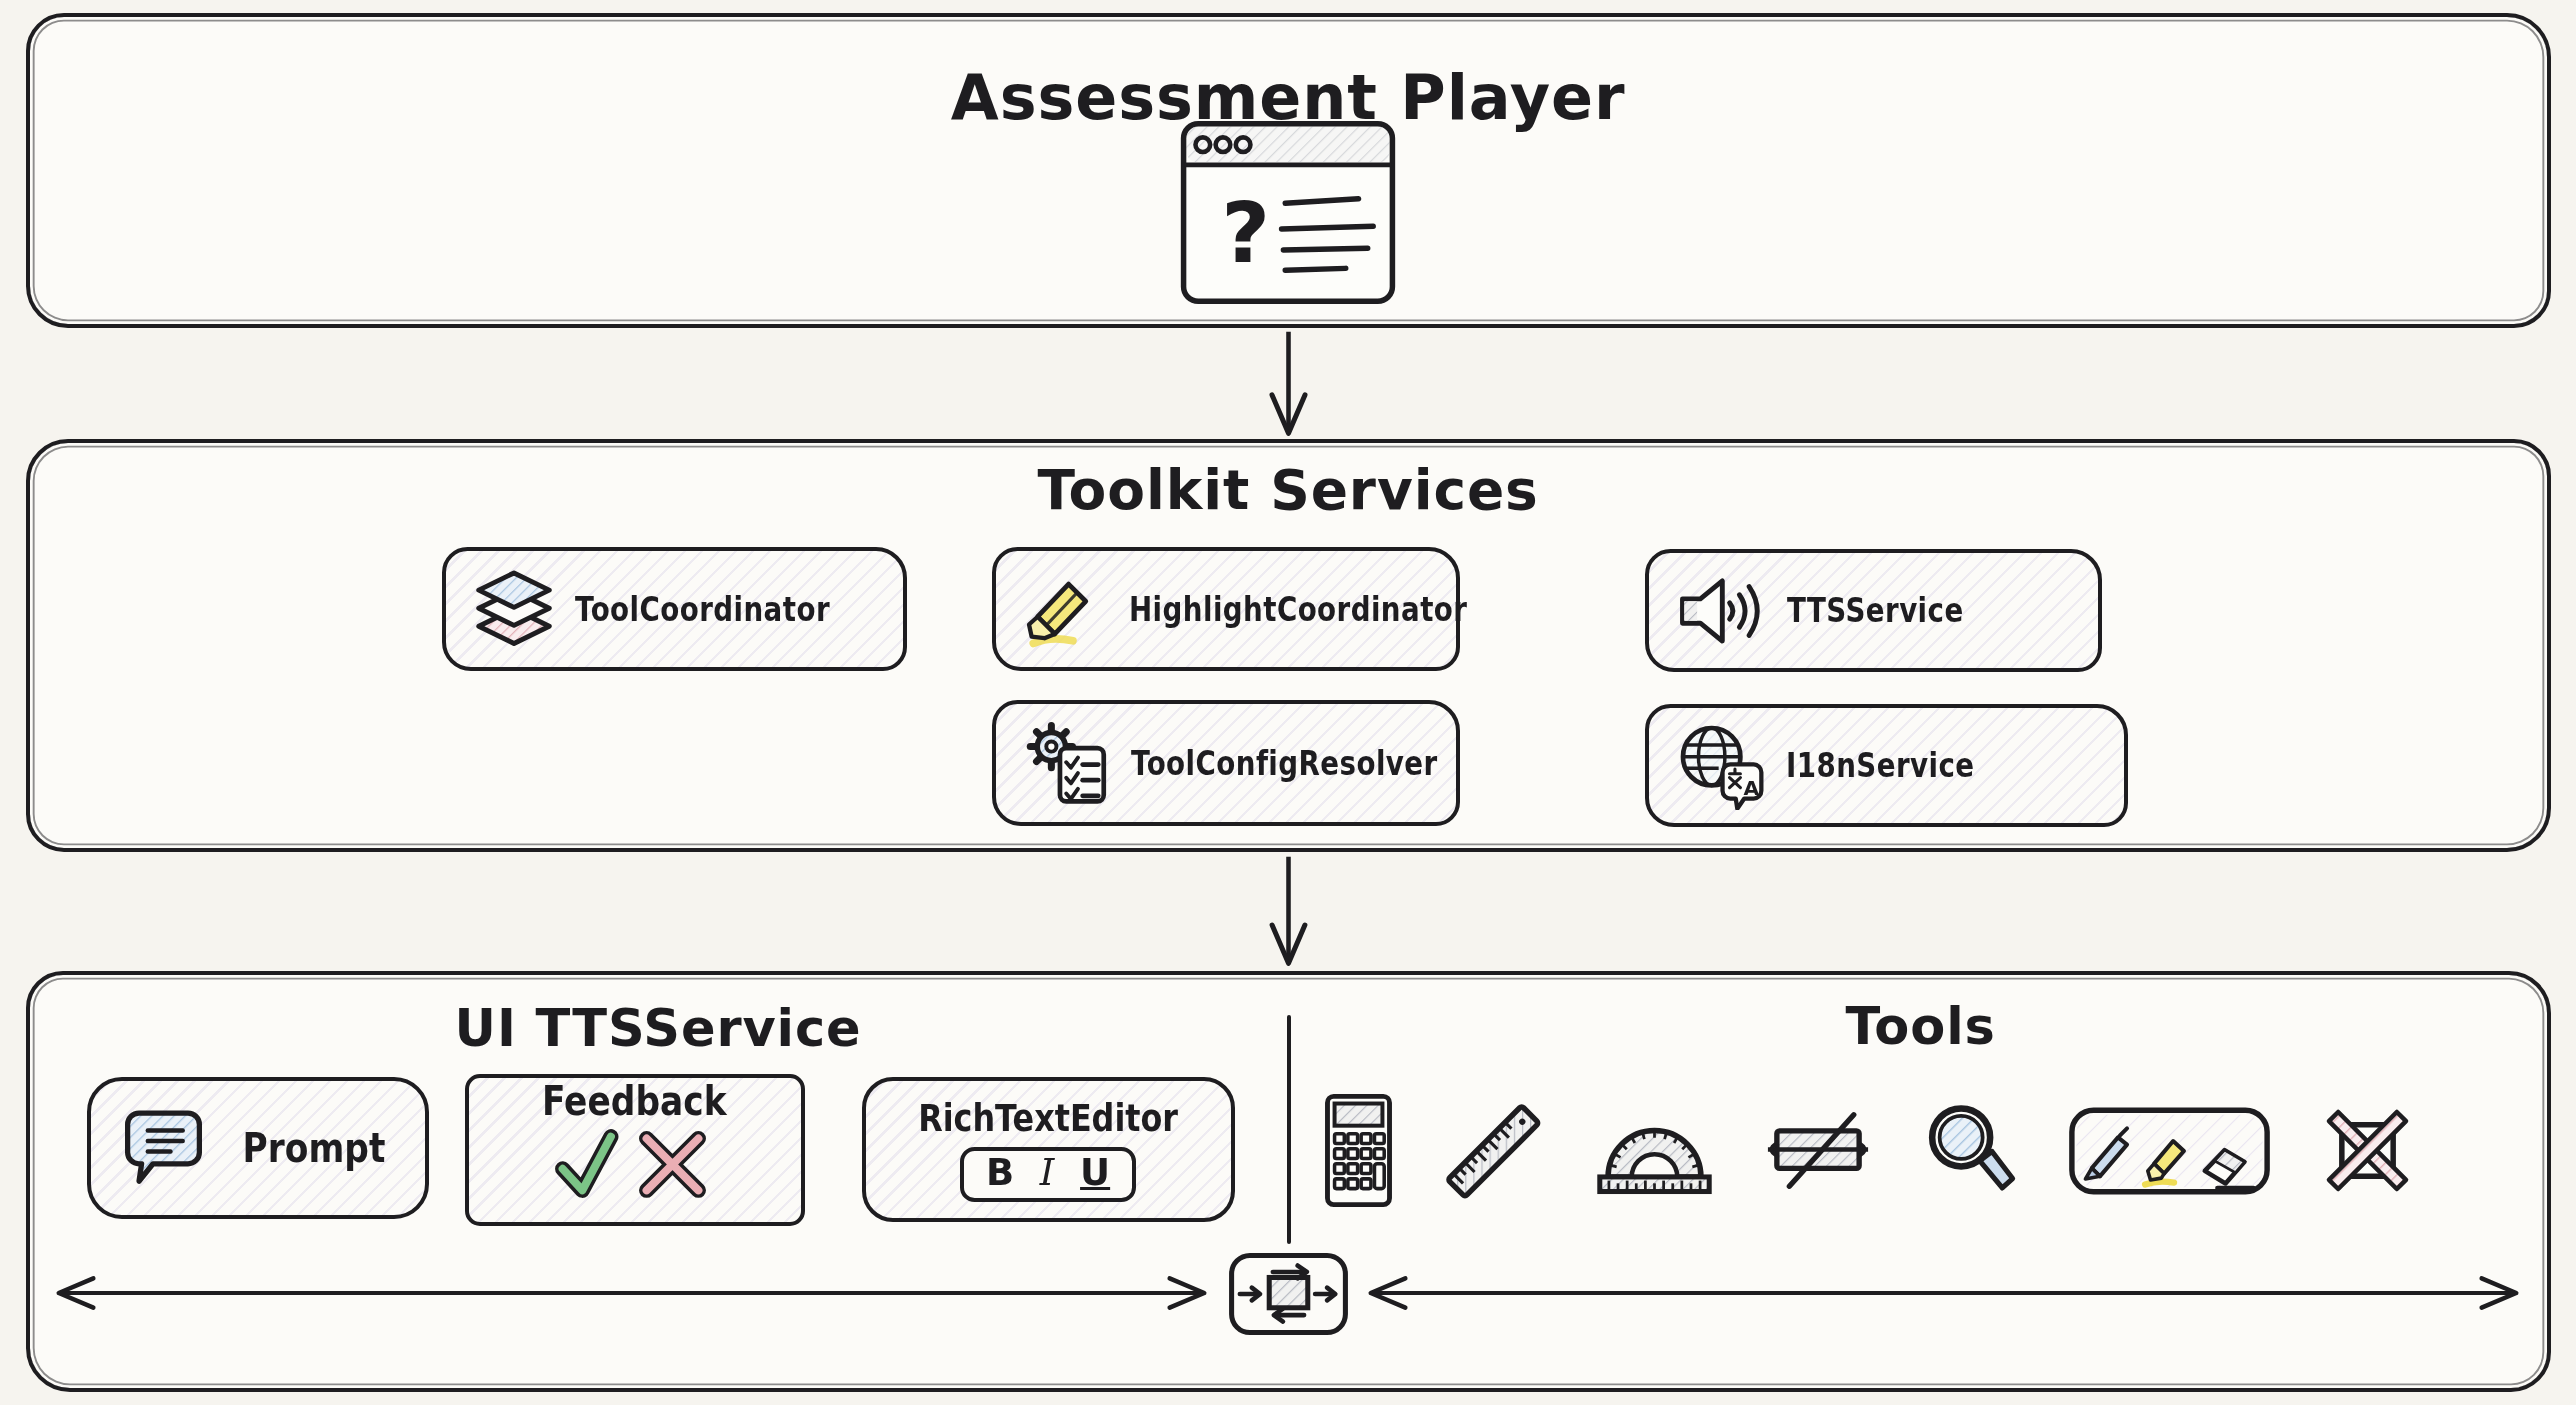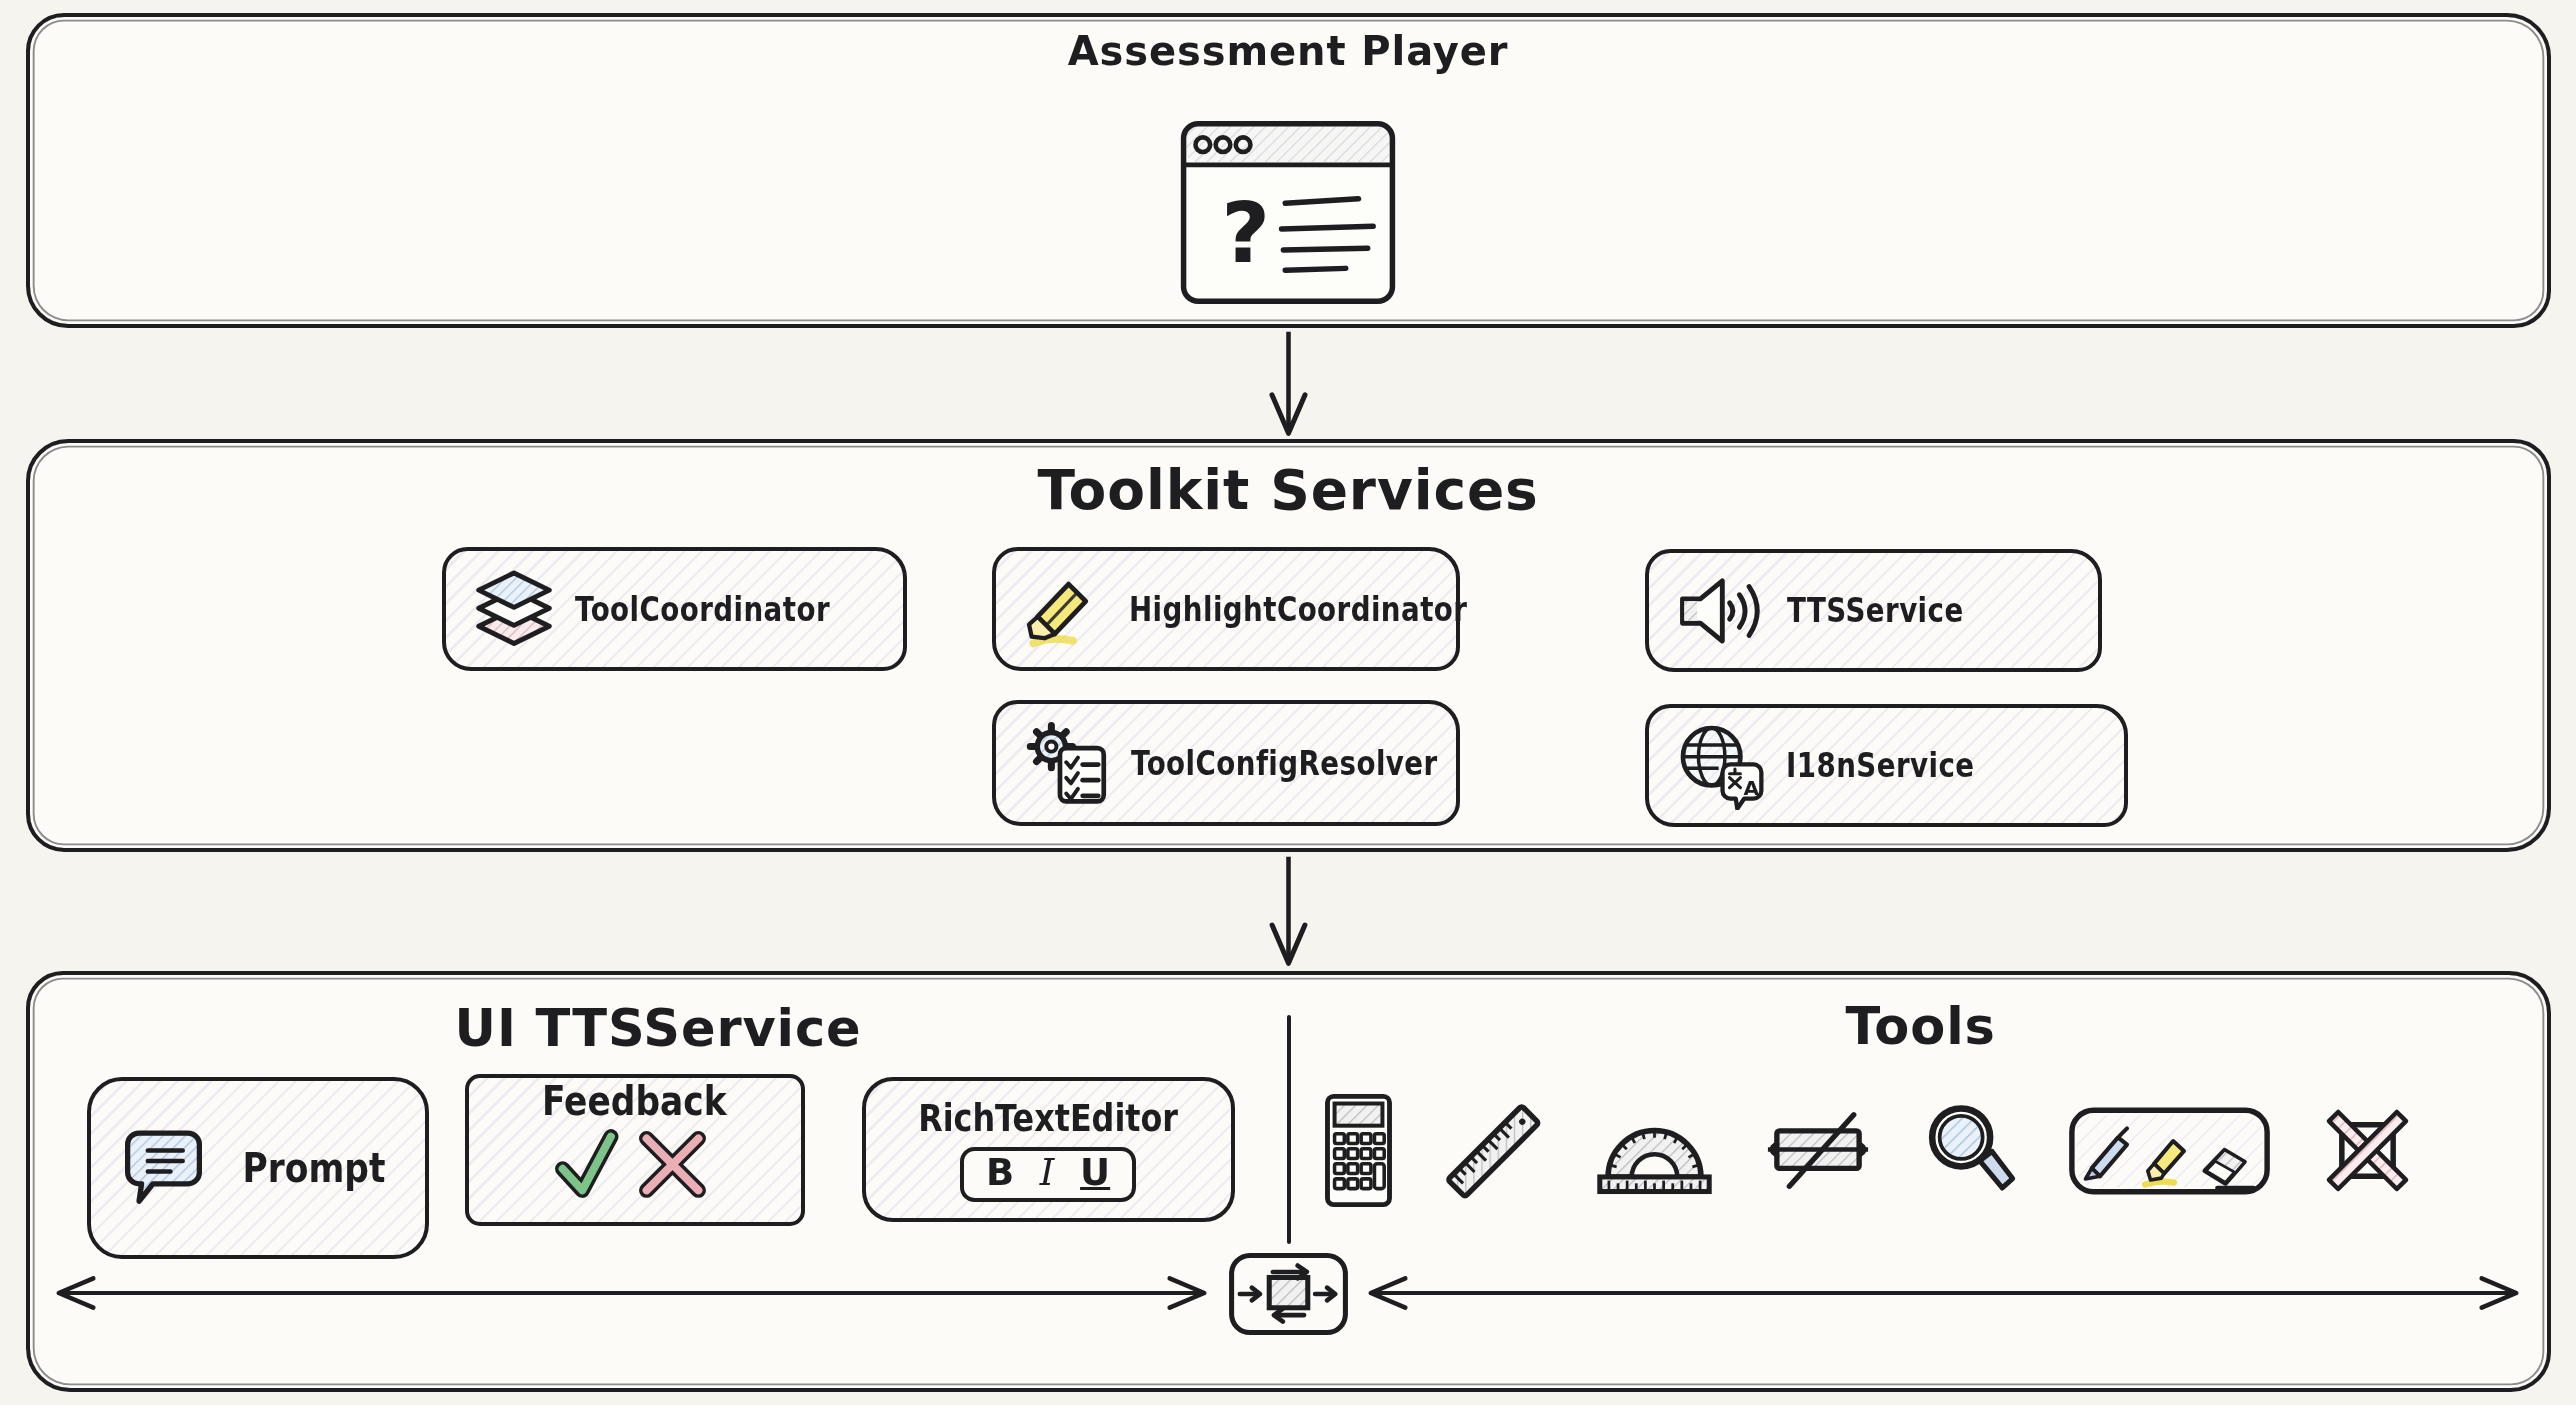--- a/index.html
+++ b/index.html
@@ -15,21 +15,21 @@
     position:absolute;
     background:#fcfbf8;
     border:4.6px solid #1e1d20;
     box-shadow:inset 0 0 0 2.7px #fcfbf8, inset 0 0 0 4.6px rgba(30,29,32,.5);
   }
   #sec-player{left:25.6px;top:12.8px;width:2525px;height:315px;border-radius:38px 44px 37px 42px}
   #sec-services{left:25.6px;top:439px;width:2525px;height:413px;border-radius:42px 37px 44px 38px}
   #sec-bottom{left:25.6px;top:971px;width:2525px;height:421px;border-radius:37px 42px 40px 44px}
 
   .big-title{position:absolute;left:0;right:0;text-align:center;font-weight:700;letter-spacing:0.9px}
-  #sec-player .big-title{top:11px;font-size:40px}
+  #sec-player .big-title{top:44px;font-size:62px}
   #sec-services .big-title{top:14.6px;font-size:55px}
 
   #browser-icon{position:absolute;left:50%;transform:translateX(-50%);top:102px}
 
   .varrow{position:absolute}
   #arrow1{left:1261px;top:329px}
   #arrow2{left:1261px;top:854px}
 
   .hatch{
     background-color:#fcfbf8;
@@ -45,21 +45,21 @@
     font-size:33px;font-weight:700;white-space:nowrap;
     transform:scaleX(.84);transform-origin:left center;letter-spacing:0.5px;
   }
 
   .half-title{position:absolute;text-align:center;font-size:51px;font-weight:700;letter-spacing:0.9px}
   #ui-title{left:0;width:1257px;top:24px}
   #tools-title{left:1266px;width:1250px;top:22px}
   #divider{position:absolute;left:1257px;top:40px;width:4.6px;height:229px;background:#1e1d20;border-radius:2.7px}
 
   .comp{position:absolute;border:4.6px solid #1e1d20}
-  #box-prompt{left:57px;top:102px;width:342px;height:182px;border-radius:35px;
+  #box-prompt{left:57px;top:102px;width:342px;height:142px;border-radius:35px;
     display:flex;align-items:center;justify-content:center;gap:22px}
   #box-feedback{left:435px;top:99px;width:340px;height:152px;border-radius:15px;
     display:flex;flex-direction:column;align-items:center;gap:1.8px}
   #box-rte{left:832px;top:102px;width:373px;height:145px;border-radius:31px;
     display:flex;flex-direction:column;align-items:center;justify-content:center;gap:7.3px}
   .comp-label{font-size:40px;font-weight:700;white-space:nowrap;transform:scaleX(.86)}
   #box-rte .comp-label{font-size:37px}
   .biu{display:flex;gap:25.6px;align-items:baseline;border:4.6px solid #1e1d20;border-radius:14.6px;
     padding:0 22px 3.7px 22px;background:#fcfbf8}
   .biu .b{font-size:37px;font-weight:700}

